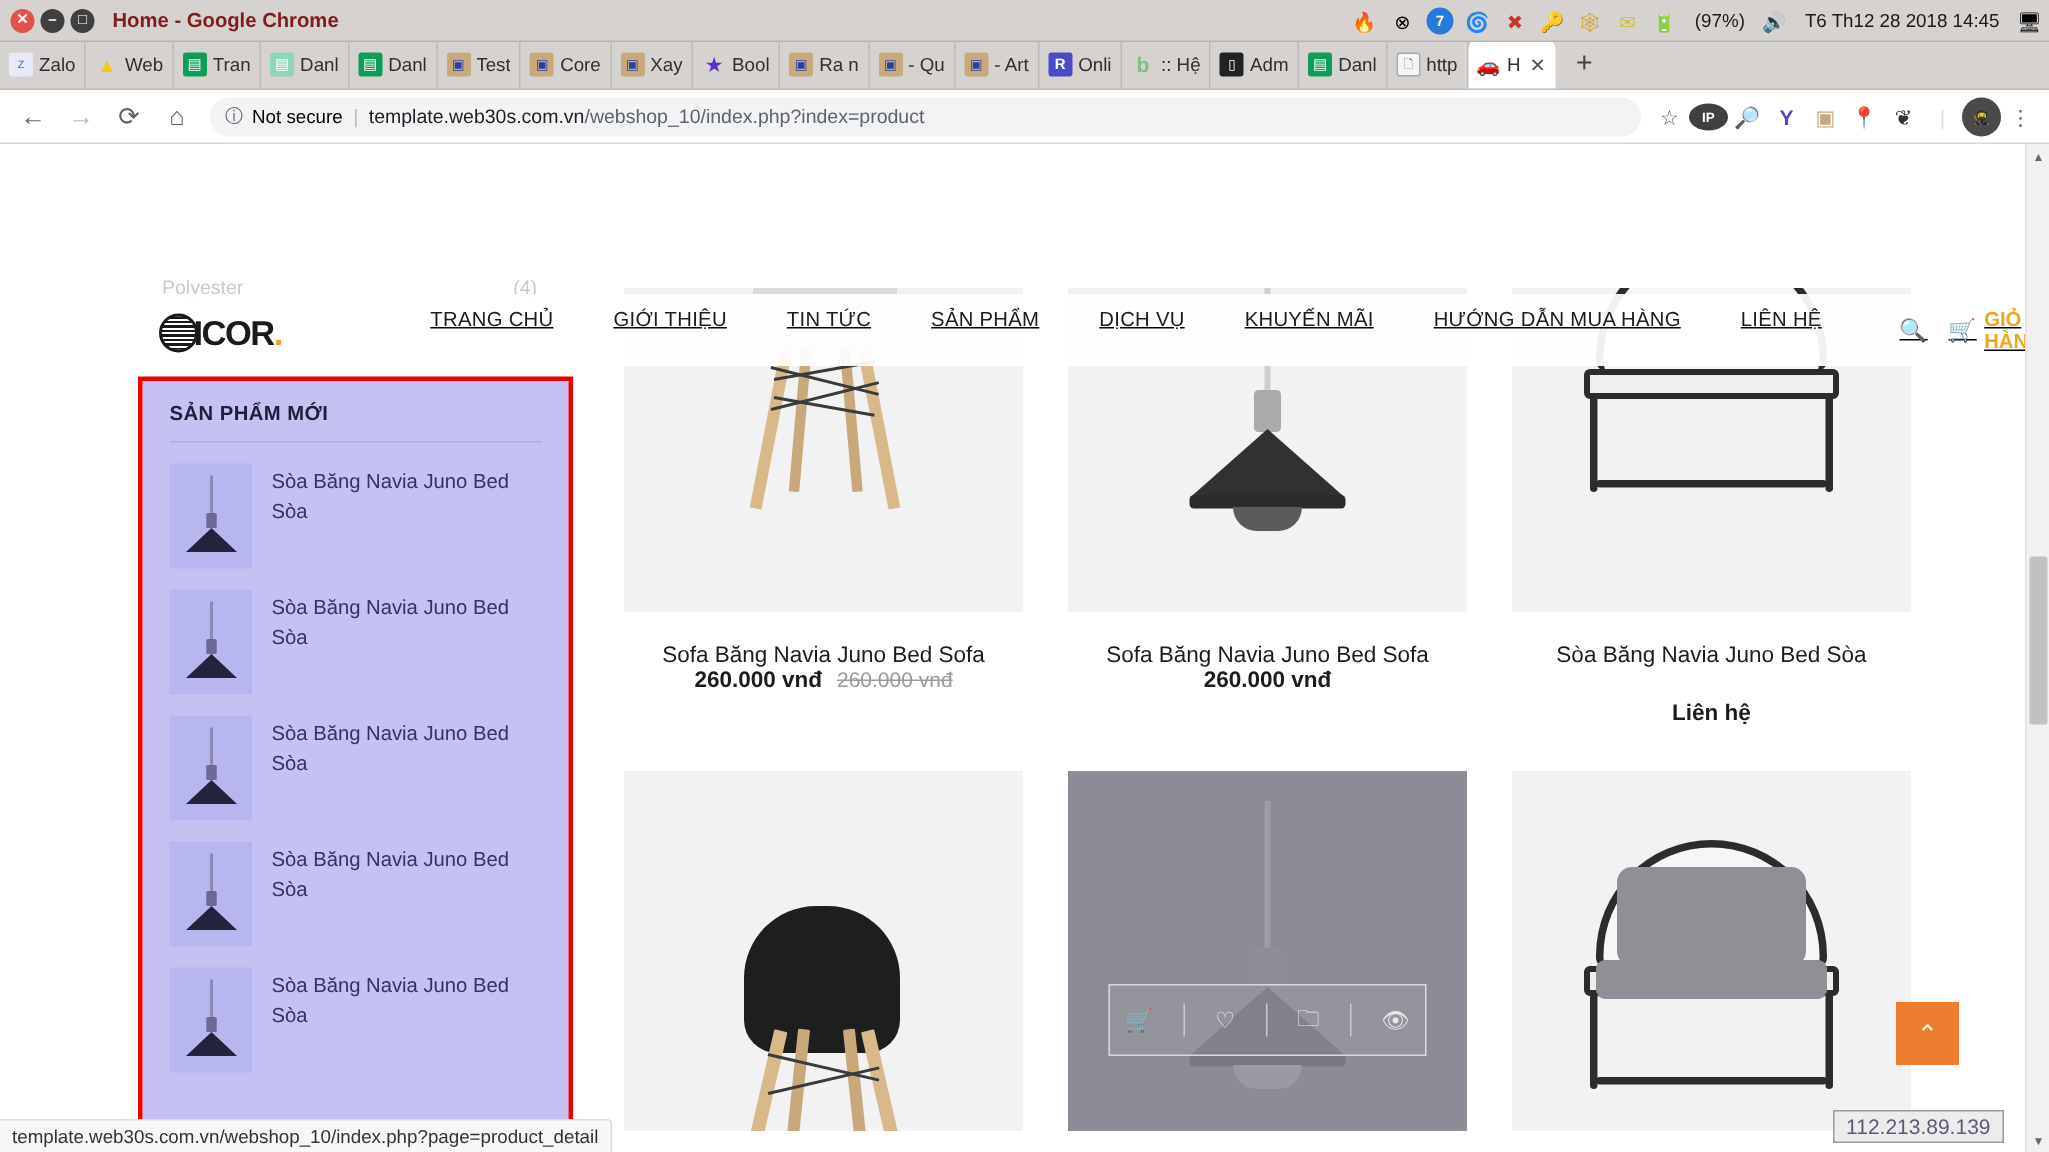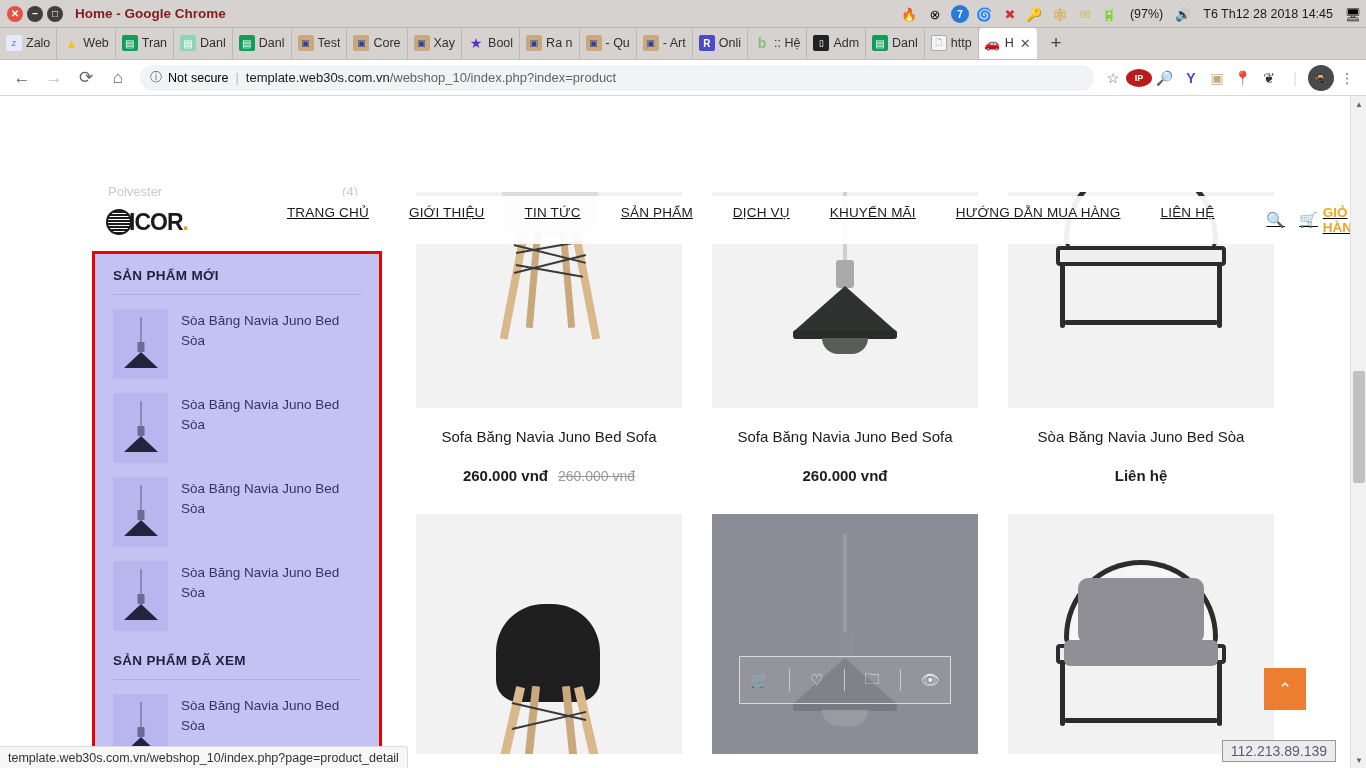--- a/index.html
+++ b/index.html
@@ -153,21 +153,21 @@
   }
   .side-name { font-size: 13.5px; color: #33336b; line-height: 1.5; padding-top: 2px; }
 
   
   #grid { position: absolute; left: 416px; top: 96px; width: 870px; }
   .prow { display: flex; gap: 30px; }
   .pcard { width: 266px; }
   .pimg { width: 266px; height: 216px; background: #f2f2f2; position: relative; overflow: hidden; }
   .pimg.dark { background: #8c8c96; }
   .pname { text-align: center; font-size: 15px; color: #1c1c1c; margin-top: 20px; }
-  .pprice { text-align: center; margin-top: 22px; font-size: 15px; font-weight: bold; color: #1c1c1c; }
+  .pprice { text-align: center; font-size: 15px; font-weight: bold; color: #1c1c1c; }
   .pprice .old { font-weight: normal; color: #9a9a9a; text-decoration: line-through; margin-left: 10px; font-size: 14px; }
   .pcontact { text-align: center; margin-top: 22px; font-size: 15px; font-weight: bold; color: #1c1c1c; }
 
   
   .hover-bar {
     position: absolute; left: 27px; top: 142px; width: 212px; height: 48px;
     border: 1px solid #d8d8de; display: flex; align-items: center; justify-content: space-around;
     background: rgba(255,255,255,0.07); z-index: 4;
   }
   .hv-ic { font-size: 15px; color: #e8e8ee; }
@@ -350,21 +350,21 @@
   <div class="navbtn">⟳</div>
   <div class="navbtn">⌂</div>
   <div id="urlbox">
     <span class="sec-ic">ⓘ</span>
     <span class="sec-txt">Not secure</span>
     <span class="sec-div">|</span>
     <span class="url-strong">template.web30s.com.vn</span>
       <span class="url-dim">/webshop_10/index.php?index=product</span>
   </div>
   <div class="omni-ic">☆</div>
-  <div class="omni-ic" style="background:#b91c1c;color:#fff;border-radius:50%;font-size:9px;font-weight:bold;width:18px;height:18px;">IP</div>
+  <div class="omni-ic" style="background:#404040;color:#fff;border-radius:50%;font-size:9px;font-weight:bold;width:18px;height:18px;">IP</div>
   <div class="omni-ic" style="color:#888;">🔎</div>
   <div class="omni-ic" style="color:#5a3fd0;font-weight:bold;">Y</div>
   <div class="omni-ic" style="color:#c8a97e;">▣</div>
   <div class="omni-ic" style="color:#444;">📍</div>
   <div class="omni-ic" style="color:#333;">❦</div>
   <div class="omni-ic" style="color:#ddd;">|</div>
   <div class="omni-ic" style="background:#4a4a4a;color:#fff;border-radius:50%;font-size:10px;">🥷</div>
   <div class="omni-ic">⋮</div>
 </div>
 
@@ -537,21 +537,20 @@
       </div>
       <div class="side-item">
         <div class="side-thumb">
             <div class="lamp-rod"></div>
             <div class="lamp-neck"></div>
             <div class="lamp-shade"></div>
           </div>
         <div class="side-name">Sòa Băng Navia Juno Bed Sòa</div>
       </div>
 
-      <div class="side-sect-title" style="padding-top:22px;">SẢN PHẨM ĐÃ XEM</div>
 
       <div class="side-item">
         <div class="side-thumb">
             <div class="lamp-rod"></div>
             <div class="lamp-neck"></div>
             <div class="lamp-shade"></div>
           </div>
         <div class="side-name">Sòa Băng Navia Juno Bed Sòa</div>
       </div>
       <div class="side-item">

